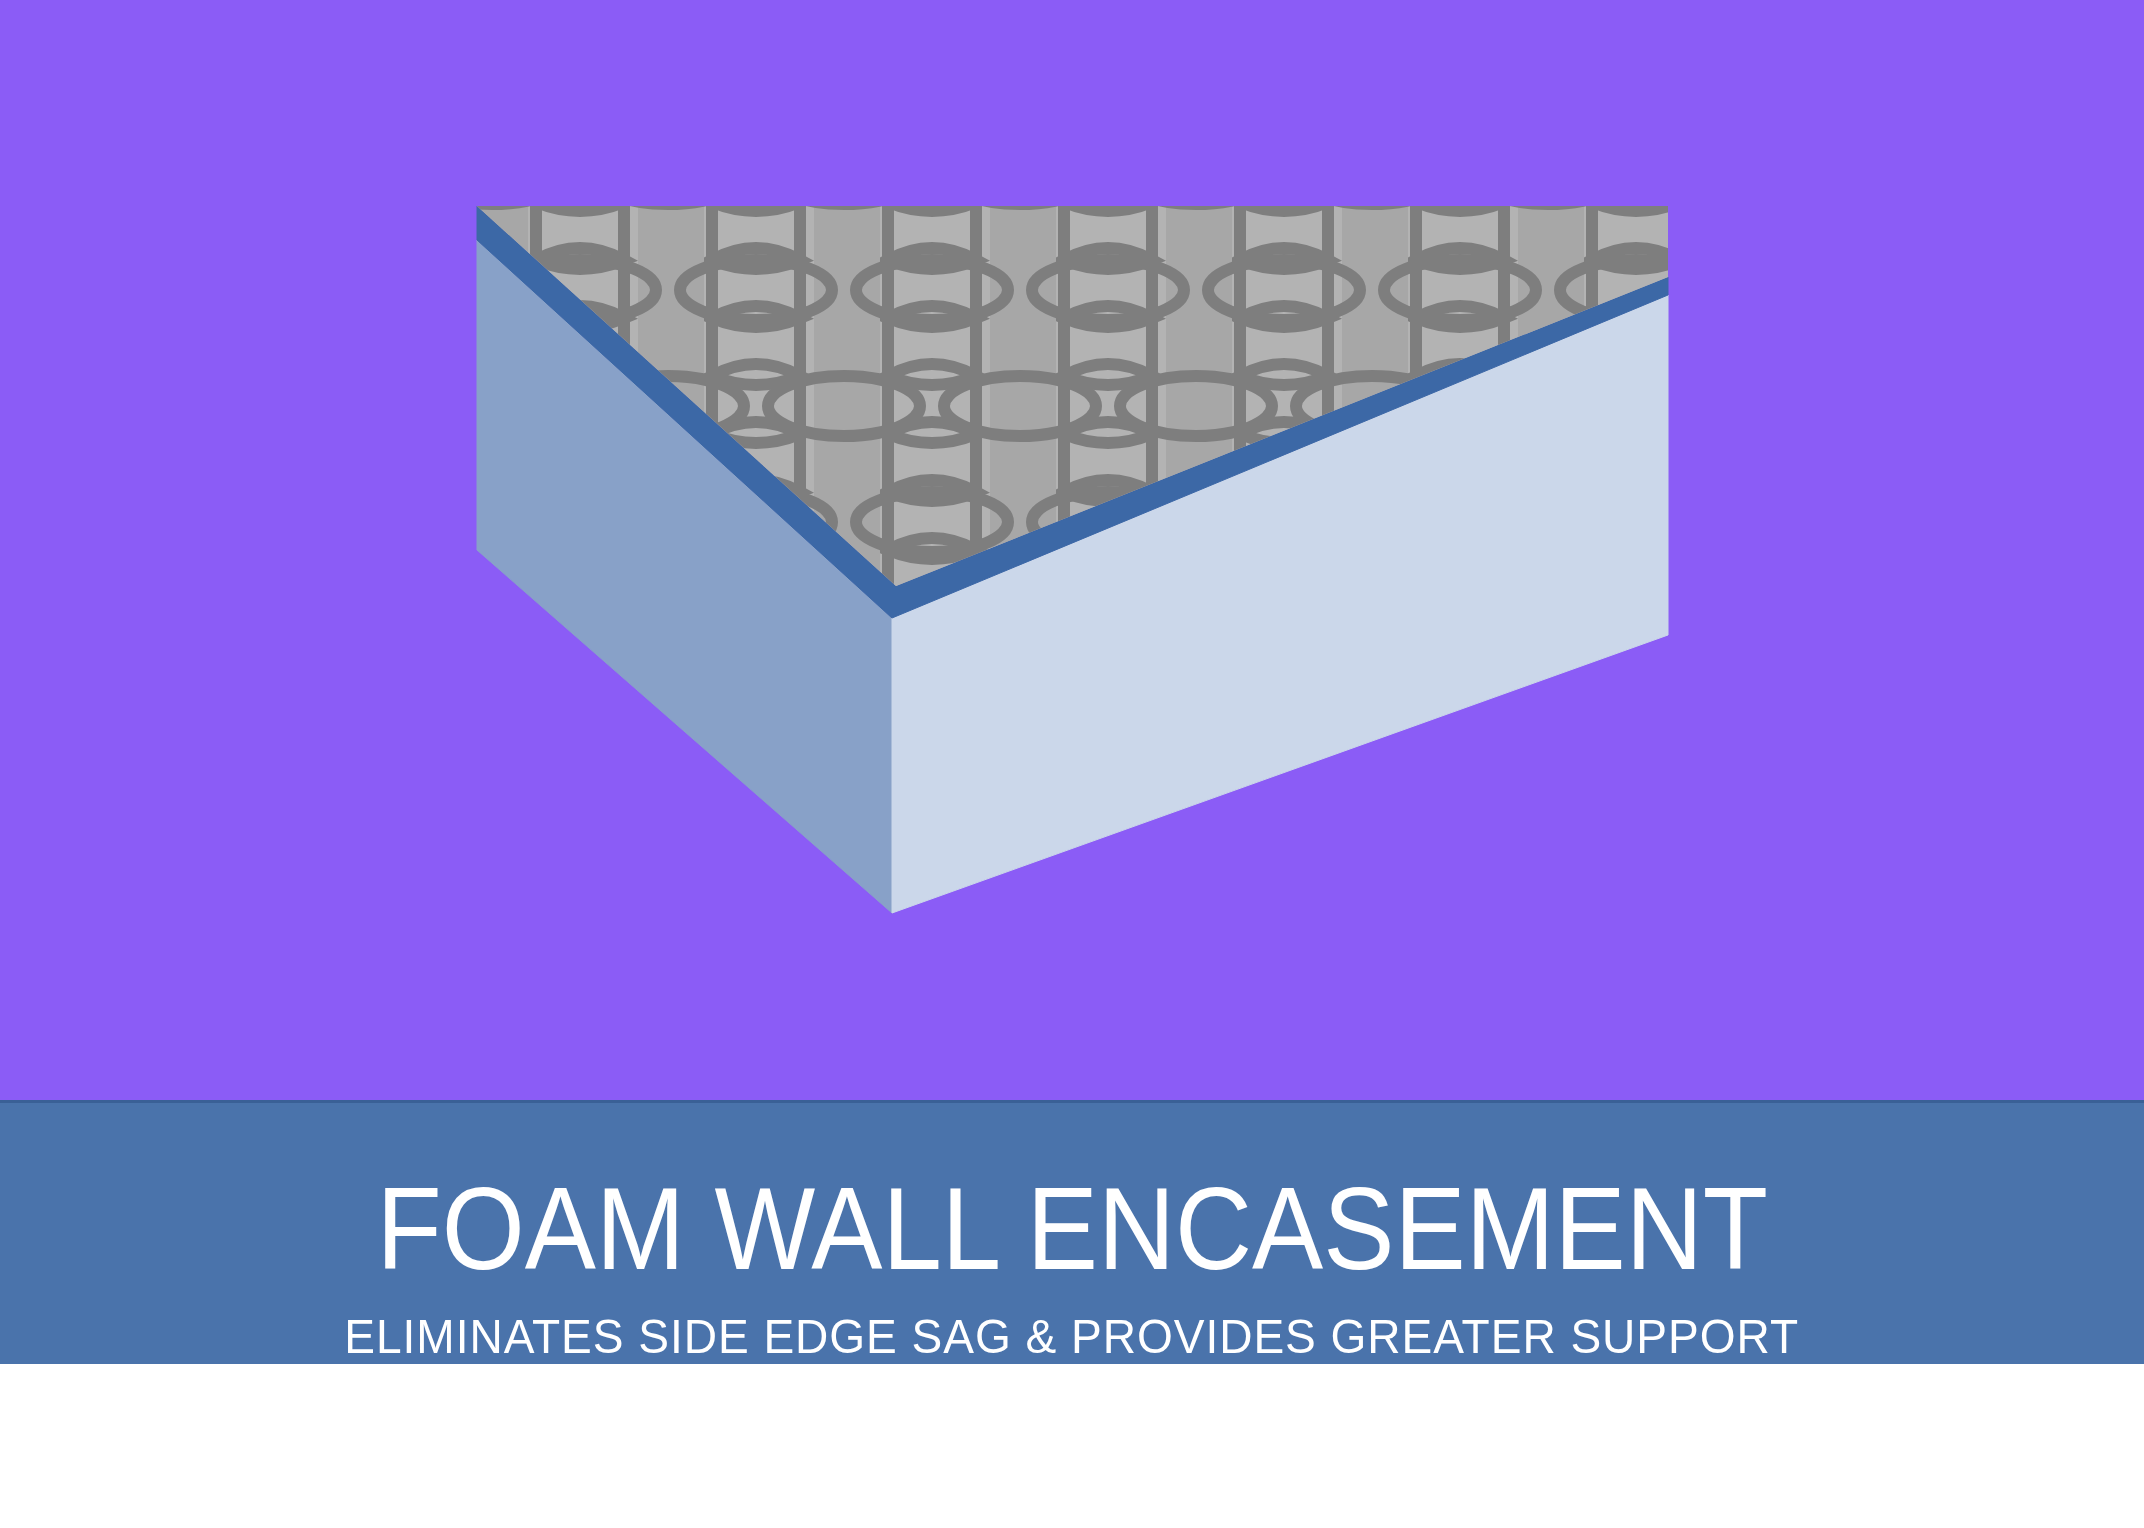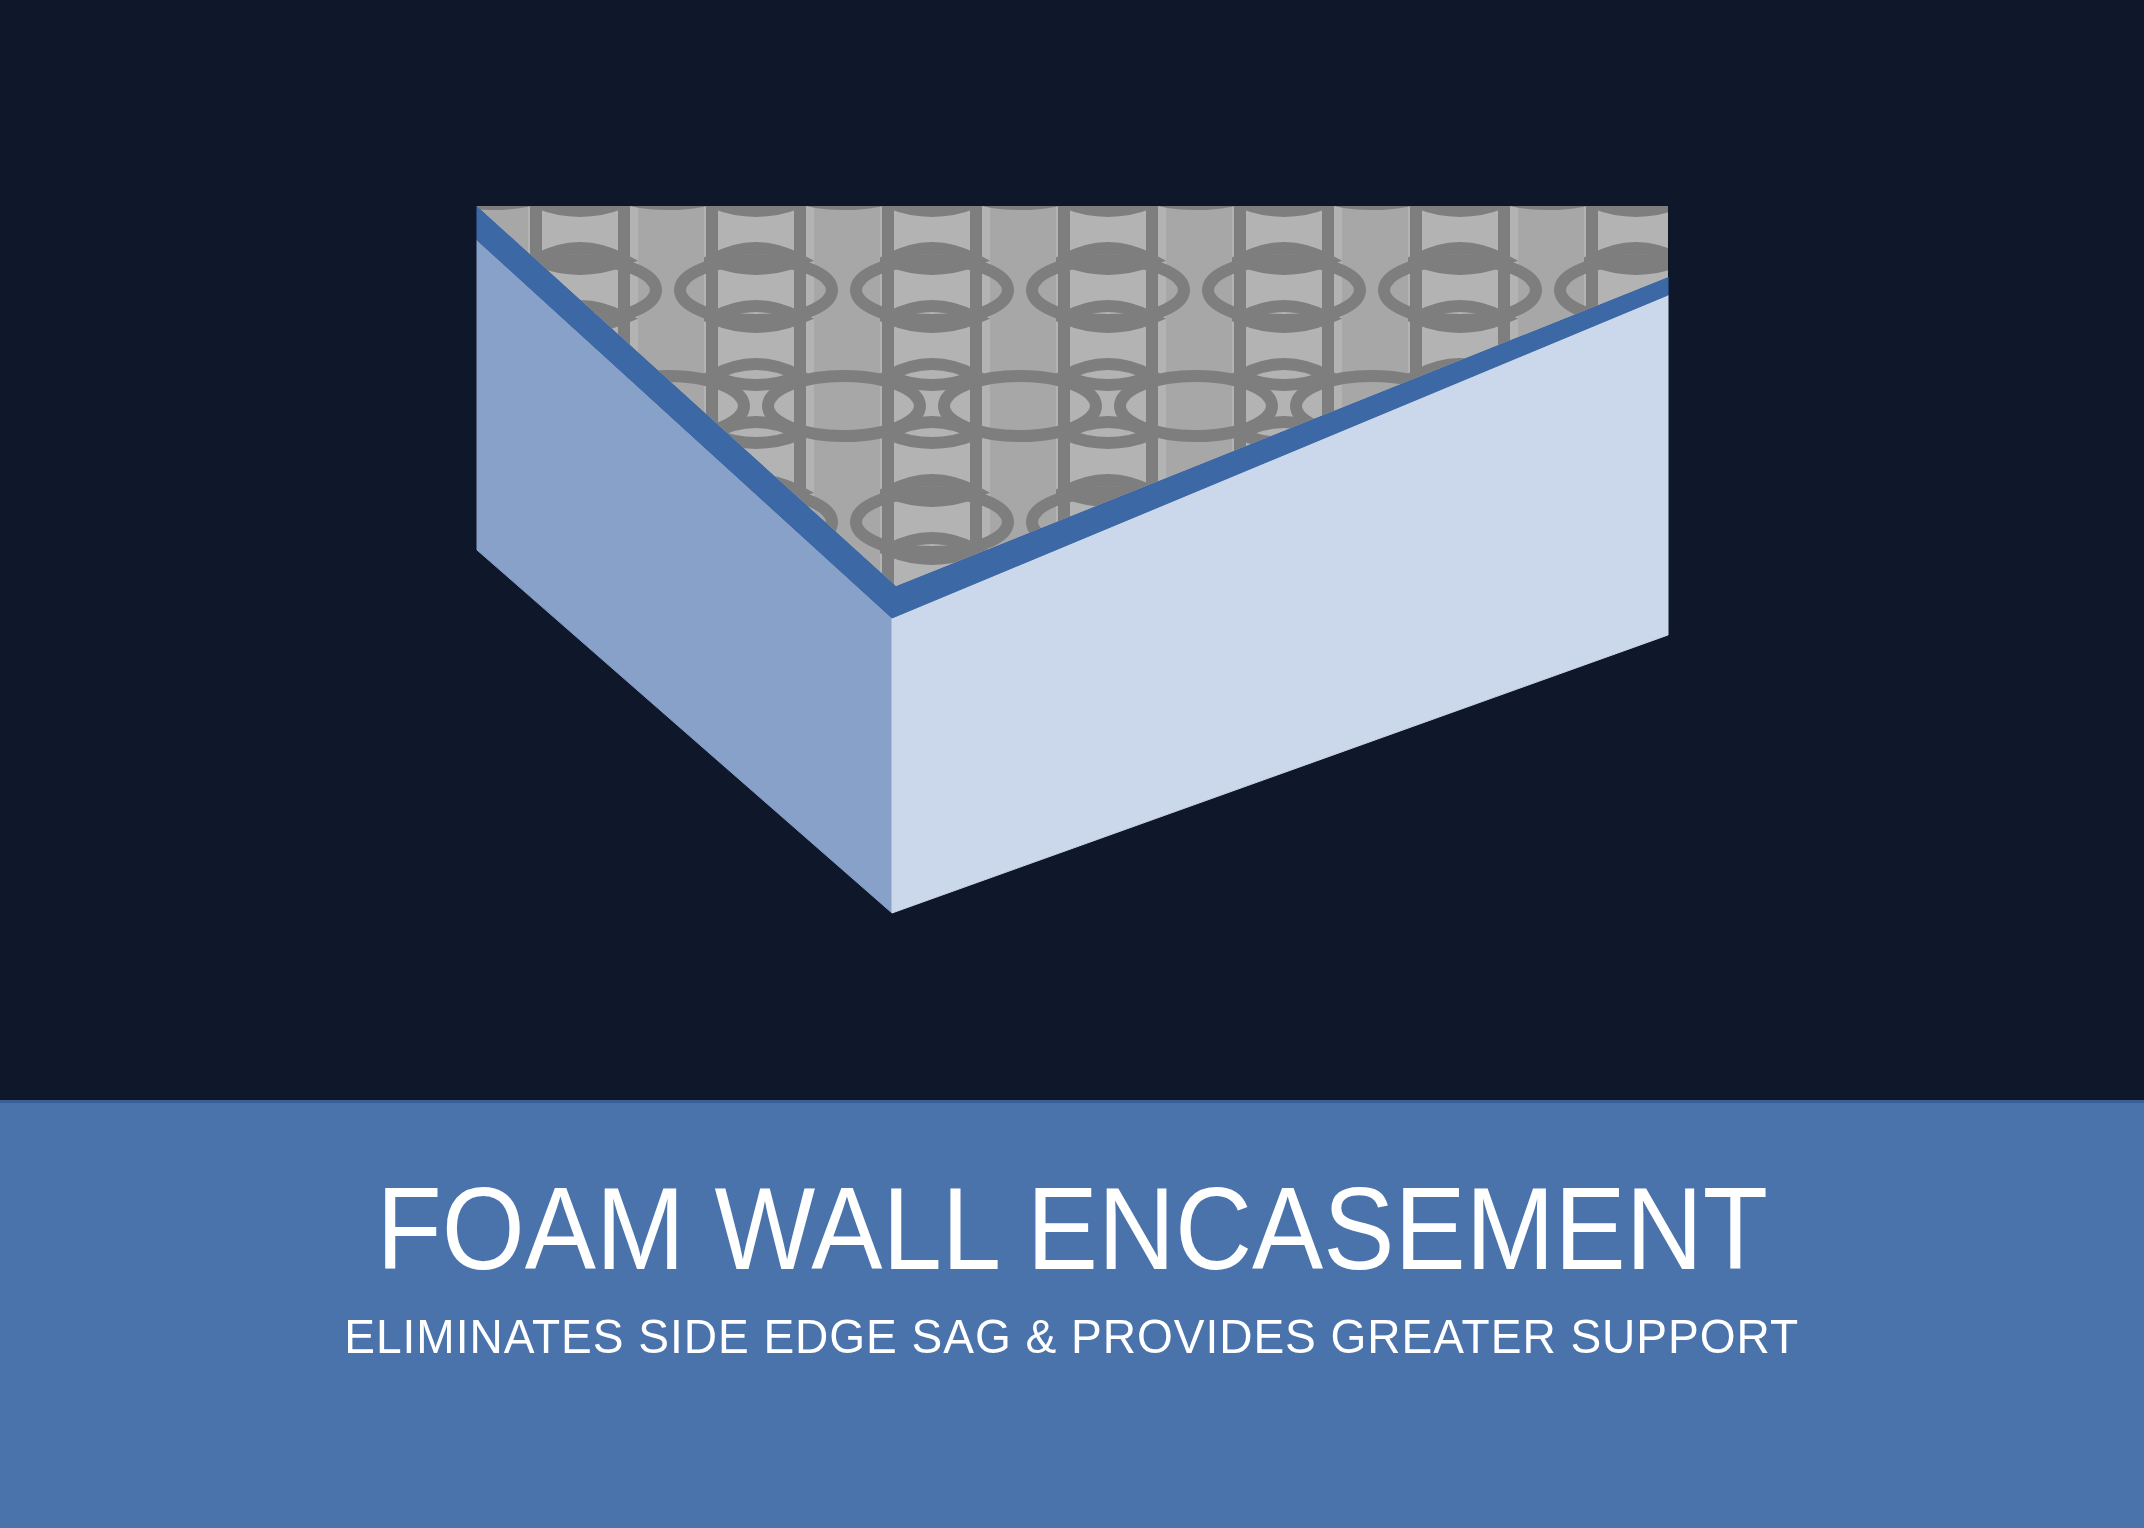--- a/index.html
+++ b/index.html
@@ -1,20 +1,20 @@
 <!DOCTYPE html>
 <html><head>
 <meta charset="utf-8">
 <style>
   html, body { margin: 0; padding: 0; }
   .page {
     position: relative;
     width: 2144px;
-    height: 1528px;
-    background: #0f172a;
+    height: 1364px;
+    background: #8b5cf6;
     overflow: hidden;
     font-family: "Liberation Sans", sans-serif;
   }
   .art {
     position: absolute;
     top: 0;
     left: 0;
     display: block;
   }
   .banner {

